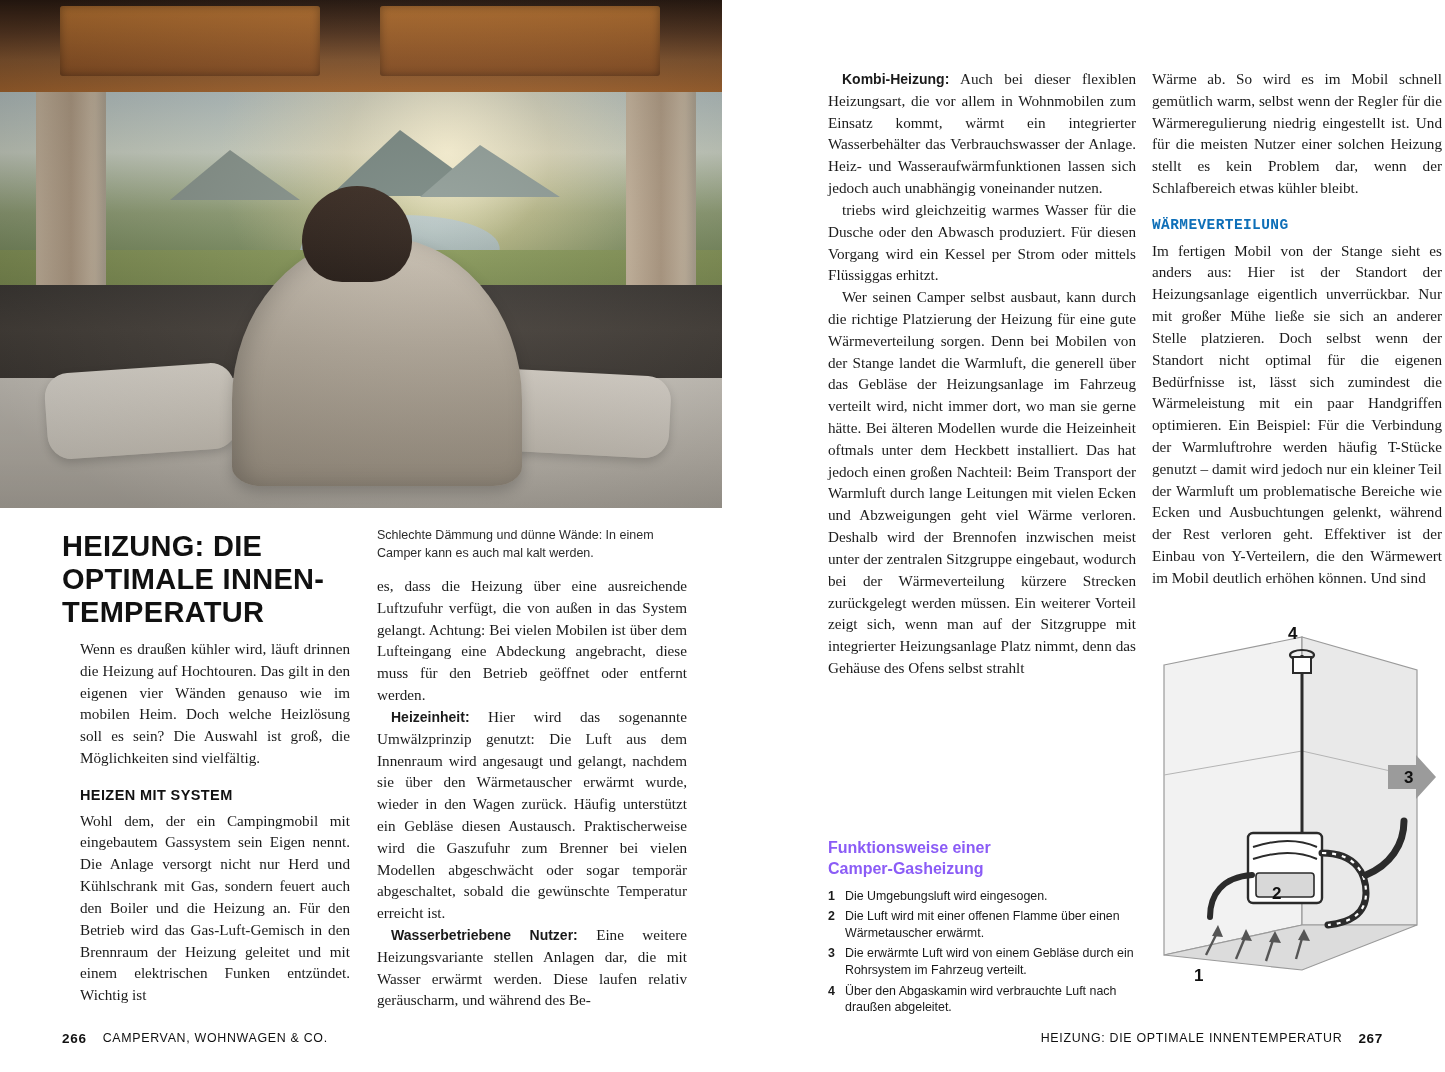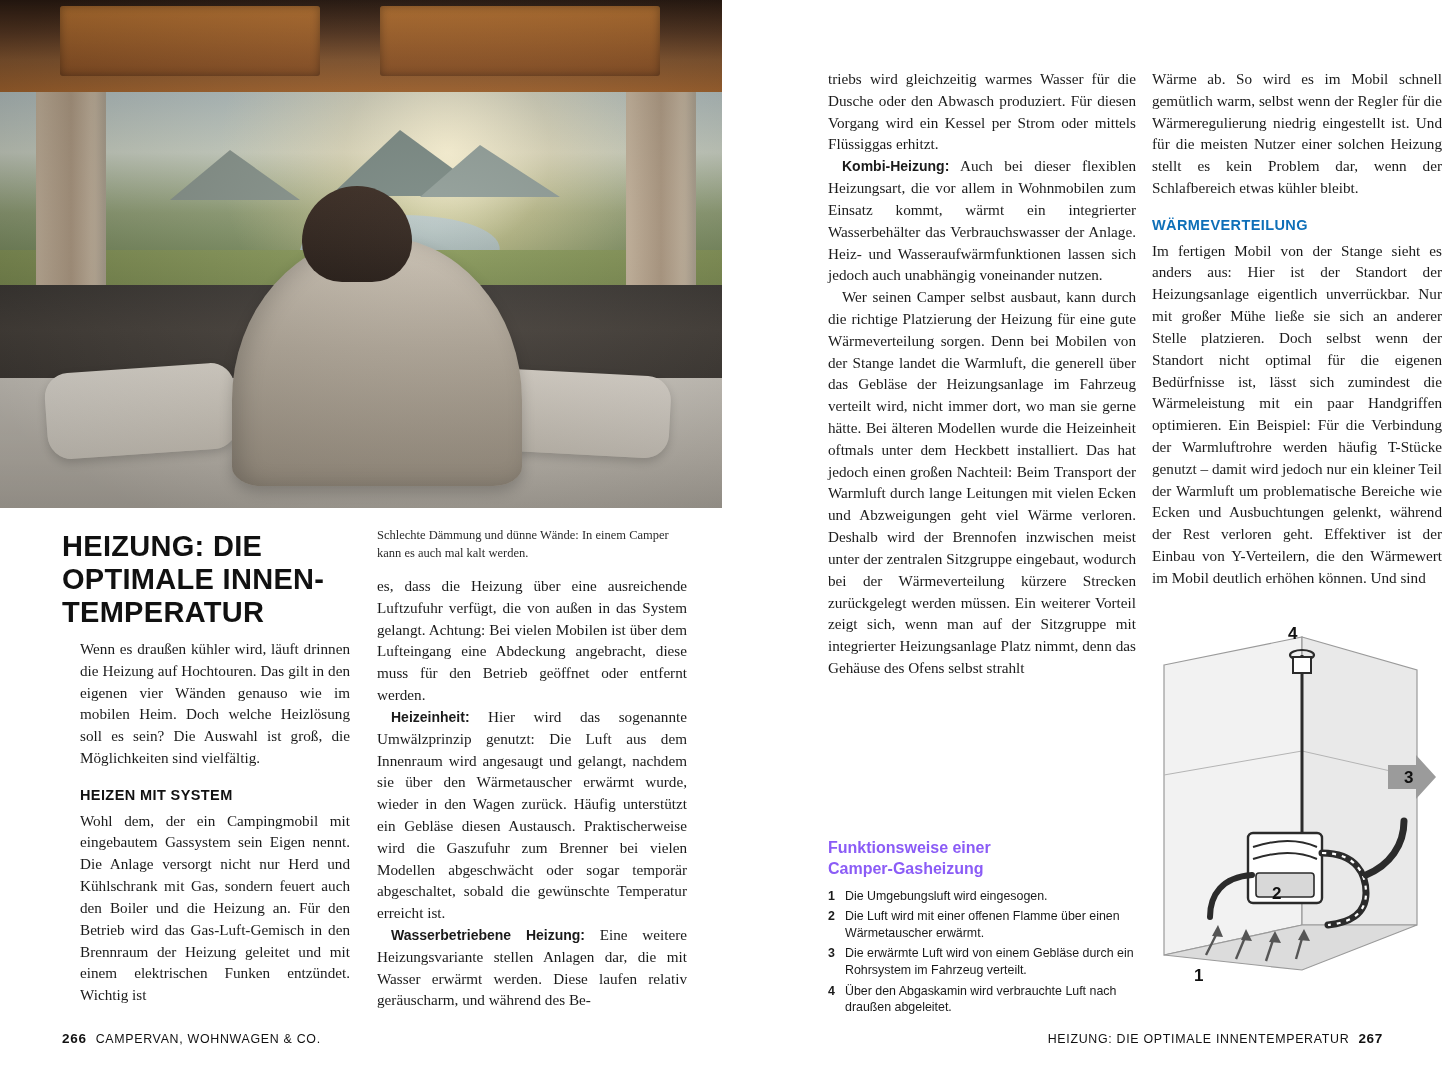--- a/index.html
+++ b/index.html
@@ -99,34 +99,34 @@
   }
 
   .headline {
     position:absolute; left:62px; top:530px; width:270px;
     font-family:"Liberation Sans", sans-serif;
     font-weight:bold; font-size:29px; line-height:1.14;
     letter-spacing:.3px; color:#111;
   }
   .caption {
     position:absolute; left:377px; top:527px; width:310px;
-    font-family:Liberation Serif, serif;
+    font-family:Liberation Sans, sans-serif;
     font-size:12.5px; line-height:1.42; color:#2b2b2b;
   }
 
   .col { position:absolute; font-size:15.2px; line-height:1.435; text-align:justify; }
   .col p { margin:0; text-indent:0; }
   .col p + p { text-indent:14px; }
   .subhead {
     font-family:"Liberation Sans", sans-serif;
     font-weight:bold; font-size:14.5px; letter-spacing:.4px;
     margin:16px 0 4px 0; color:#111; text-indent:0 !important;
   }
   .subhead-blue {
-    font-family:Liberation Sans, sans-serif;
+    font-family:Liberation Mono, monospace;
     font-weight:bold; font-size:14.5px; letter-spacing:.4px;
     margin:16px 0 4px 0; color:#0e6fb8; text-indent:0 !important;
   }
   b.run-in { font-family:"Liberation Sans", sans-serif; font-size:14px; }
 
   .lcol1 { left:62px; top:638px; width:270px;margin-left:18px; }
   .lcol2 { left:377px; top:575px; width:310px; }
 
   
   .page-right { position:absolute; left:723px; top:0; width:722px; height:1072px; }
@@ -145,21 +145,21 @@
   .legend h4 { margin:0 0 8px 0; font-size:16px; line-height:1.3; font-weight:bold; color:#8b5cf6; }
   .legend ol { margin:0; padding:0; list-style:none; }
   .legend li { display:flex; gap:7px; font-size:12.4px; line-height:1.34; margin-bottom:4px; }
   .legend li .num { font-weight:bold; min-width:10px; }
 
   
   .footer {
     position:absolute; bottom:26px;
     font-family:"Liberation Sans", sans-serif;
     font-size:12.4px; letter-spacing:.7px; color:#111;
-    display:flex; align-items:center; gap:9px;
+    display:flex; align-items:flex-start; gap:16px;
   }
   .footer .pg { font-weight:bold; font-size:13.5px; }
   .footer-left { left:62px; }
   .footer-right { right:62px; }
 </style>
 </head>
 <body>
 
 <div class="spread">
 
@@ -198,39 +198,39 @@
       <p>Wohl dem, der ein Campingmobil mit eingebautem Gassystem sein Eigen nennt. Die Anlage versorgt nicht nur Herd und Kühlschrank mit Gas, sondern feuert auch den Boiler und die Heizung an. Für den Betrieb wird das Gas-Luft-Gemisch in den Brennraum der Heizung geleitet und mit einem elektrischen Funken entzündet. Wichtig ist</p>
     </div>
 
     <div class="col lcol2">
       <p>es, dass die Heizung über eine ausreichende Luftzufuhr verfügt, die von außen in das System gelangt. Achtung: Bei vielen Mobilen ist über dem Lufteingang eine Abdeckung angebracht, diese muss für den Betrieb geöffnet oder entfernt werden.</p>
       <p style="text-indent:14px;">
         <b class="run-in">Heizeinheit:</b>
         <span>Hier wird das sogenannte Umwälzprinzip genutzt: Die Luft aus dem Innenraum wird angesaugt und gelangt, nachdem sie über den Wärmetauscher erwärmt wurde, wieder in den Wagen zurück. Häufig unterstützt ein Gebläse diesen Austausch. Praktischerweise wird die Gaszufuhr zum Brenner bei vielen Modellen abgeschwächt oder sogar temporär abgeschaltet, sobald die gewünschte Temperatur erreicht ist.</span>
       </p>
       <p style="text-indent:14px;">
-        <b class="run-in">Wasserbetriebene Heizung:</b>
+        <b class="run-in">Wasserbetriebene Nutzer:</b>
         <span>Eine weitere Heizungsvariante stellen Anlagen dar, die mit Wasser erwärmt werden. Diese laufen relativ geräuscharm, und während des Be-</span>
       </p>
     </div>
 
     <div class="footer footer-left">
       <span class="pg">266</span>
       <span>CAMPERVAN, WOHNWAGEN &amp; CO.</span>
     </div>
   </div>
 
   <div class="page-right"></div>
 
   <div class="col rcol1">
-    <p>triebs wird gleichzeitig warmes Wasser für die Dusche oder den Abwasch produziert. Für diesen Vorgang wird ein Kessel per Strom oder mittels Flüssiggas erhitzt.</p>
     <p style="text-indent:14px;">
       <b class="run-in">Kombi-Heizung:</b>
       <span>Auch bei dieser flexiblen Heizungsart, die vor allem in Wohnmobilen zum Einsatz kommt, wärmt ein integrierter Wasserbehälter das Verbrauchswasser der Anlage. Heiz- und Wasseraufwärmfunktionen lassen sich jedoch auch unabhängig voneinander nutzen.</span>
     </p>
+    <p>triebs wird gleichzeitig warmes Wasser für die Dusche oder den Abwasch produziert. Für diesen Vorgang wird ein Kessel per Strom oder mittels Flüssiggas erhitzt.</p>
     <p>Wer seinen Camper selbst ausbaut, kann durch die richtige Platzierung der Heizung für eine gute Wärmeverteilung sorgen. Denn bei Mobilen von der Stange landet die Warmluft, die generell über das Gebläse der Heizungsanlage im Fahrzeug verteilt wird, nicht immer dort, wo man sie gerne hätte. Bei älteren Modellen wurde die Heizeinheit oftmals unter dem Heckbett installiert. Das hat jedoch einen großen Nachteil: Beim Transport der Warmluft durch lange Leitungen mit vielen Ecken und Abzweigungen geht viel Wärme verloren. Deshalb wird der Brennofen inzwischen meist unter der zentralen Sitzgruppe eingebaut, wodurch bei der Wärmeverteilung kürzere Strecken zurückgelegt werden müssen. Ein weiterer Vorteil zeigt sich, wenn man auf der Sitzgruppe mit integrierter Heizungsanlage Platz nimmt, denn das Gehäuse des Ofens selbst strahlt</p>
   </div>
 
   <div class="col rcol2">
     <p>Wärme ab. So wird es im Mobil schnell gemütlich warm, selbst wenn der Regler für die Wärmeregulierung niedrig eingestellt ist. Und für die meisten Nutzer einer solchen Heizung stellt es kein Problem dar, wenn der Schlafbereich etwas kühler bleibt.</p>
     <div class="subhead-blue">WÄRMEVERTEILUNG</div>
     <p>Im fertigen Mobil von der Stange sieht es anders aus: Hier ist der Standort der Heizungsanlage eigentlich unverrückbar. Nur mit großer Mühe ließe sie sich an anderer Stelle platzieren. Doch selbst wenn der Standort nicht optimal für die eigenen Bedürfnisse ist, lässt sich zumindest die Wärmeleistung mit ein paar Handgriffen optimieren. Ein Beispiel: Für die Verbindung der Warmluftrohre werden häufig T-Stücke genutzt – damit wird jedoch nur ein kleiner Teil der Warmluft um problematische Bereiche wie Ecken und Ausbuchtungen gelenkt, während der Rest verloren geht. Effektiver ist der Einbau von Y-Verteilern, die den Wärmewert im Mobil deutlich erhöhen können. Und sind</p>
   </div>
 
   <div class="legend">

